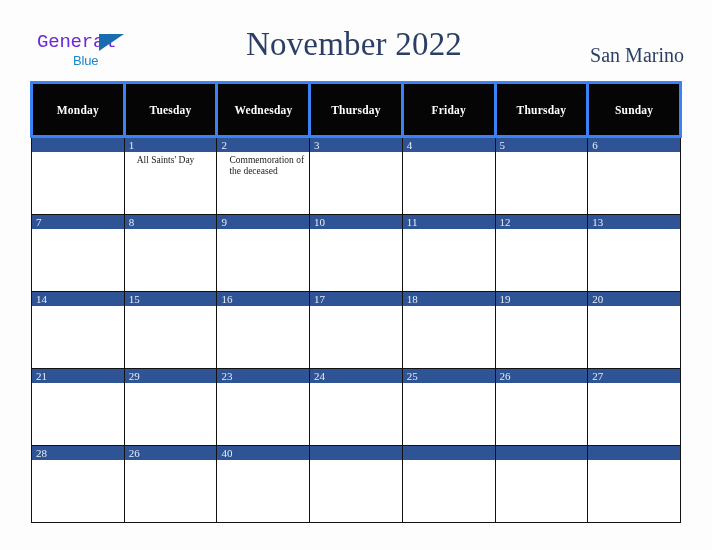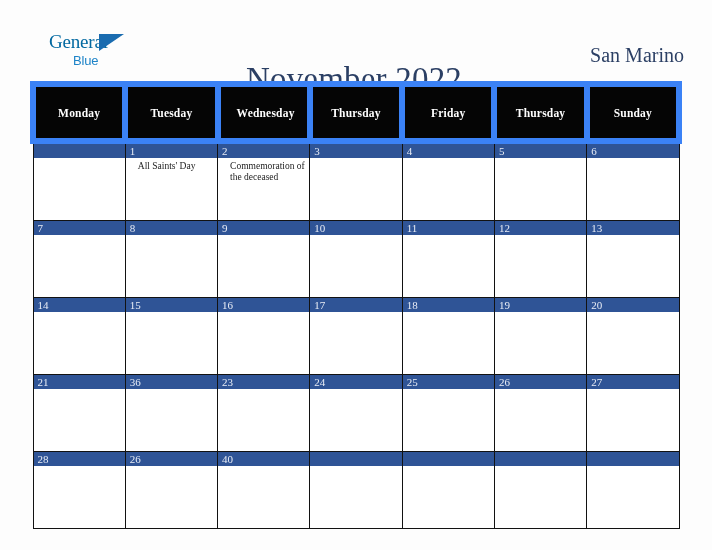--- a/index.html
+++ b/index.html
@@ -30,25 +30,25 @@
   }
   .logo {
     position: absolute;
     left: 33px;
     top: 31px;
     width: 110px;
     height: 44px;
   }
   .logo-general {
     position: absolute;
-    left: 16px;
+    left: 4px;
     top: 0;
-    font-family: Liberation Serif, serif;
+    font-family: Liberation Mono, monospace;
     font-size: 19px;
-    color: #0369a1;
+    color: #6d28d9;
     letter-spacing: -0.2px;
     line-height: 22px;
   }
   .logo-blue {
     position: absolute;
     left: 40px;
     top: 19px;
     font-family: "Liberation Sans", sans-serif;
     font-size: 13px;
     color: #1e84c8;
@@ -68,21 +68,20 @@
   .cal-title {
     position: absolute;
     left: 0;
     top: 26px;
     width: 708px;
     text-align: center;
     font-size: 33px;
     color: #2b3f64;
     font-weight: normal;
     letter-spacing: 0.2px;
-    margin-top: 35px;
   }
 
   .cal-locale {
     position: absolute;
     right: 28px;
     top: 44px;
     font-size: 20px;
     color: #2b3f64;
   }
 
@@ -99,21 +98,21 @@
     width: 652px;
   }
   table.cal th {
     background: #050505;
     color: #ffffff;
     font-size: 11.5px;
     font-weight: bold;
     height: 19px;
     padding: 16px;
     text-align: center;
-    border: 6px solid #3b82f6;
+    border: 3px solid #3b82f6;
     letter-spacing: 0.2px;
   }
   table.cal td {
     width: 93px;
     height: 76px;
     padding: 0;
     border: 1px solid #121212;
     vertical-align: top;
     background: #ffffff;
   }
@@ -302,21 +301,21 @@
             </td>
           </tr>
           <tr>
             <td>
               <div class="daybar">21</div>
               <div class="daybody">
                 <div class="event"></div>
               </div>
             </td>
             <td>
-              <div class="daybar">36</div>
+              <div class="daybar">29</div>
               <div class="daybody">
                 <div class="event"></div>
               </div>
             </td>
             <td>
               <div class="daybar">23</div>
               <div class="daybody">
                 <div class="event"></div>
               </div>
             </td>

